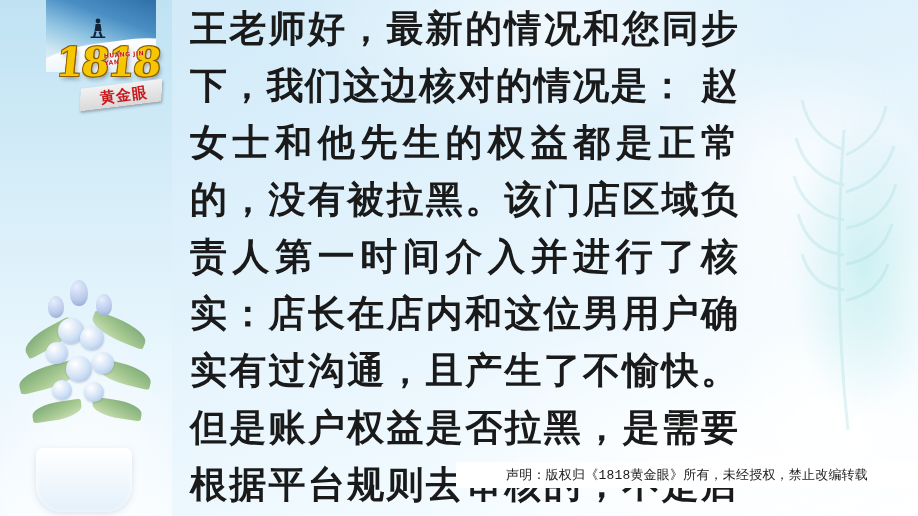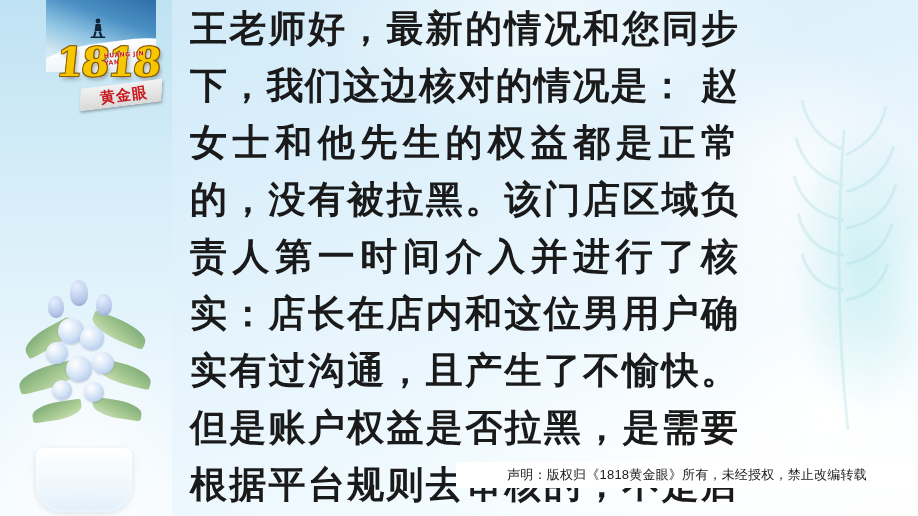--- a/index.html
+++ b/index.html
@@ -211,21 +211,21 @@
     left: 456px;
     top: 462px;
     width: 462px;
     height: 26px;
     background: #ffffff;
     display: flex;
     align-items: center;
     justify-content: center;
   }
   .copyright-text {
-    font-family: Liberation Sans, sans-serif;
+    font-family: Liberation Mono, monospace;
     font-size: 13px;
     color: #1a1a1a;
     letter-spacing: 0.2px;
     white-space: nowrap;
   }
 
   
   .letterbox-top {
     position: absolute;
     left: 0; top: 0;

